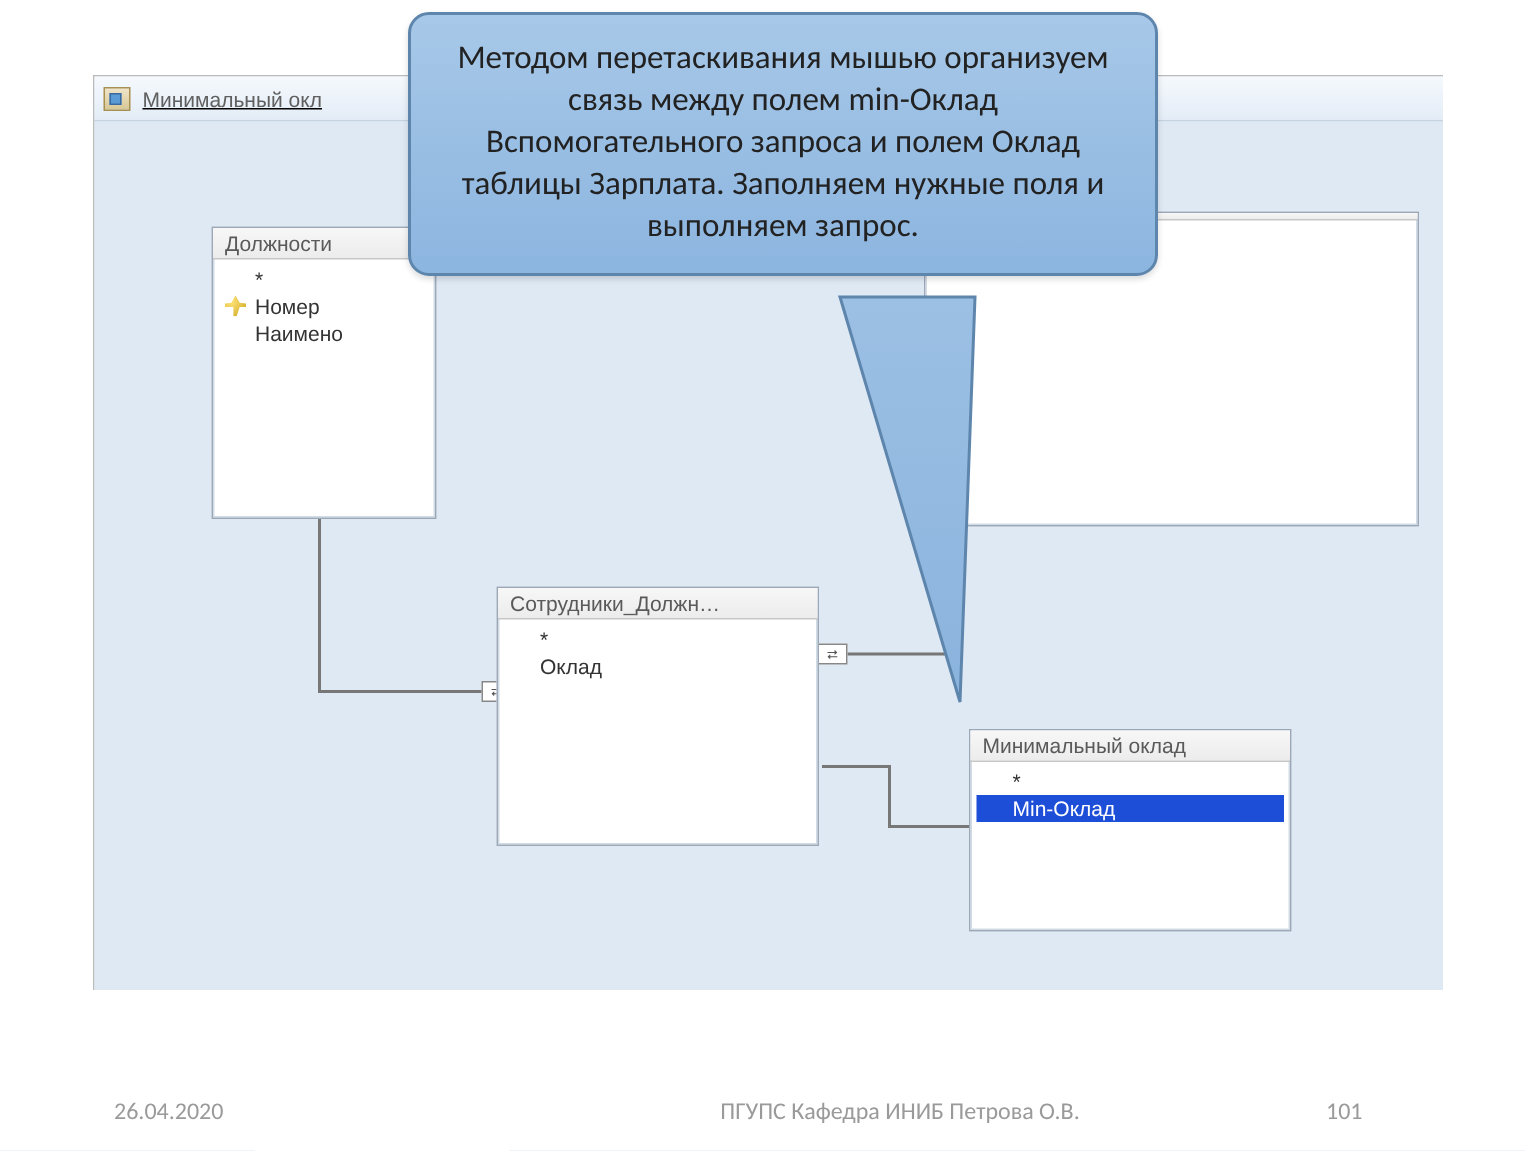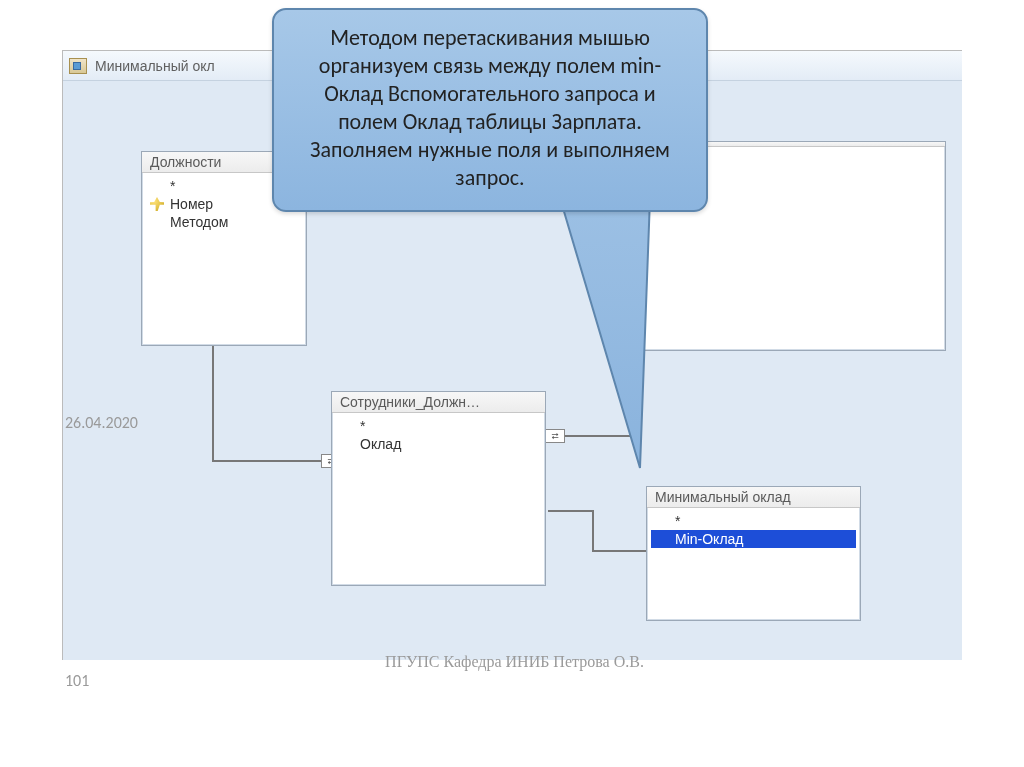--- a/index.html
+++ b/index.html
@@ -15,20 +15,21 @@
   .app-frame {
     position: absolute;
     left: 62px;
     top: 50px;
     width: 900px;
     height: 610px;
     border: 1px solid #bbb;
     border-right: none;
     border-bottom: none;
     background: linear-gradient(#e8f0f8, #dfe9f4 40px, #dfe9f4);
+    text-decoration: underline;
   }
   .titlebar {
     height: 30px;
     background: linear-gradient(#f5f9fd, #e3ecf6);
     border-bottom: 1px solid #c5d2e0;
     display: flex;
     align-items: center;
     padding-left: 6px;
     font-size: 14px;
     color: #606060;
@@ -85,23 +86,23 @@
     background: radial-gradient(circle at 30% 30%, #ffe27a, #c9a51a);
     clip-path: polygon(50% 0, 70% 35%, 100% 38%, 100% 55%, 70% 55%, 55% 100%, 40% 100%, 40% 55%, 0 55%, 0 38%, 30% 35%);
   }
   .field.key { position: relative; }
   .field.selected {
     background: #1d4ed8;
     color: #fff;
     padding-left: 24px;
   }
   
-  #box1 { left: 78px; top: 70px; width: 166px; height: 195px; }
+  #box1 { left: 78px; top: 70px; width: 150px; height: 195px; }
   #box2 { left: 553px; top: 60px; width: 330px; height: 210px; }
-  #box3 { left: 268px; top: 310px; width: 215px; height: 195px; }
+  #box3 { left: 268px; top: 310px; width: 215px; height: 173px; }
   #box4 { left: 583px; top: 405px; width: 215px; height: 135px; }
 
   
   svg.rel {
     position: absolute;
     left: 0; top: 0;
     width: 100%; height: 100%;
     pointer-events: none;
   }
   .join-knot {
@@ -111,51 +112,50 @@
     border: 1px solid #888;
     display:flex;align-items:center;justify-content:center;
     font-size:9px;color:#555;
   }
 
   
   .callout {
     position: absolute;
     left: 272px;
     top: 8px;
-    width: 436px;
+    width: 500px;
     background: linear-gradient(#a7c8e8, #8cb5df);
     border: 2px solid #5e86ad;
     border-radius: 14px;
     padding: 14px 22px 18px;
     font-family: Calibri, "Segoe UI", sans-serif;
     font-size: 22px;
     line-height: 28px;
     color: #222;
     text-align: center;
     box-shadow: 0 2px 4px rgba(0,0,0,0.15);
   }
   svg.tail {
     position:absolute;
     left: 500px; top: 188px;
     width: 220px; height: 300px;
     pointer-events:none;
   }
 
   .footer {
     position: absolute;
-    left: 5px; right: 0; bottom: 16px;
+    left: 16px; right: 0; bottom: 16px;
     display: flex;
     font-family: Calibri, sans-serif;
     font-size: 16px;
     color: #9a9a9a;
     padding: 0 60px;
-    flex-direction: column;
   }
   .footer .l { flex: 0 0 240px; }
-  .footer .c { flex: 1; text-align: center; font-family: Liberation Serif, serif; }
+  .footer .c { flex: 1; text-align: center; }
   .footer .r { flex: 0 0 80px; text-align: left; }
 </style>
 </head>
 <body>
 
 <div class="app-frame">
   <div class="titlebar">
     <span class="sql-icon"></span>
     <span>Минимальный окл</span>
   </div>
@@ -170,21 +170,21 @@
       <path d="M 485 430 L 530 430 L 530 470 L 583 470" stroke="#777" stroke-width="2" fill="none"></path>
     </svg>
     <div class="join-knot" style="left:258px; top:373px;">⮂</div>
     <div class="join-knot" style="left:482px; top:348px;">⮂</div>
 
     <div class="tablebox" id="box1">
       <div class="hdr">Должности</div>
       <div class="body">
         <div class="field star">*</div>
         <div class="field key">Номер</div>
-        <div class="field">Методом</div>
+        <div class="field">Наимено</div>
       </div>
     </div>
 
     <div class="tablebox" id="box2">
       <div class="hdr"></div>
       <div class="body"></div>
     </div>
 
     <div class="tablebox" id="box3">
       <div class="hdr">Сотрудники_Должн…</div>

